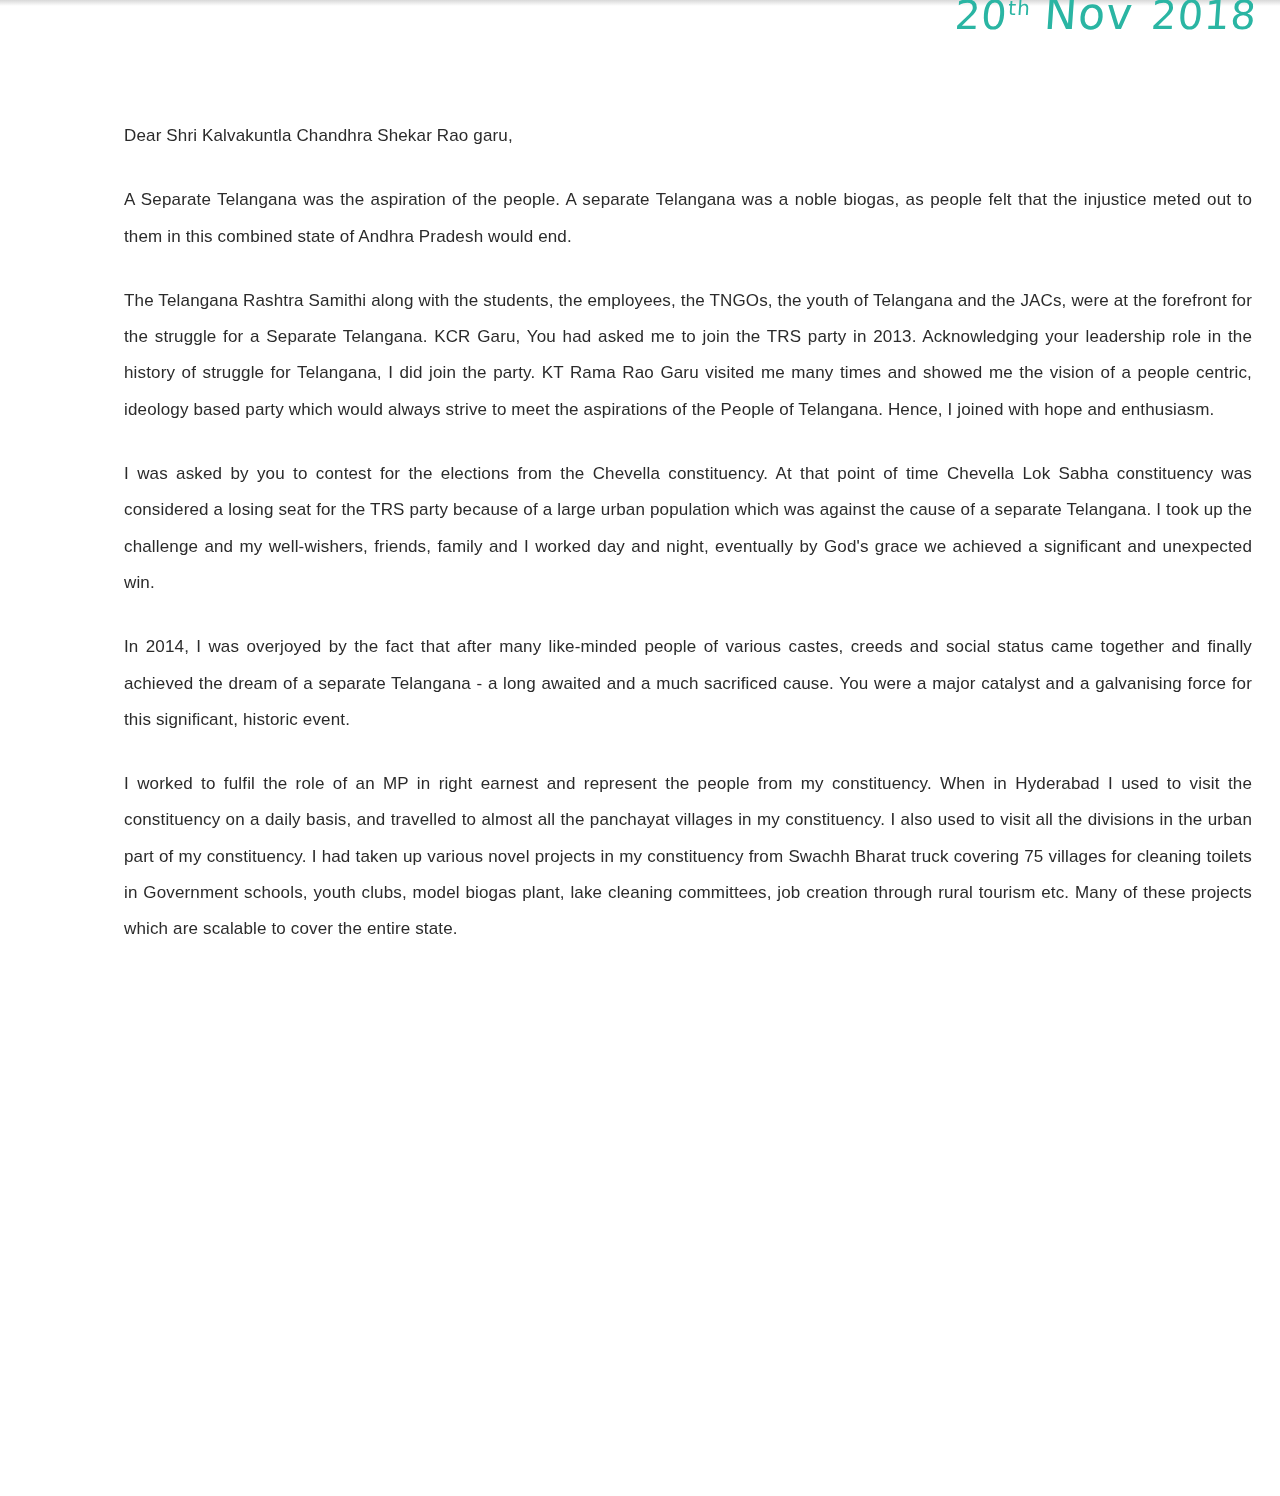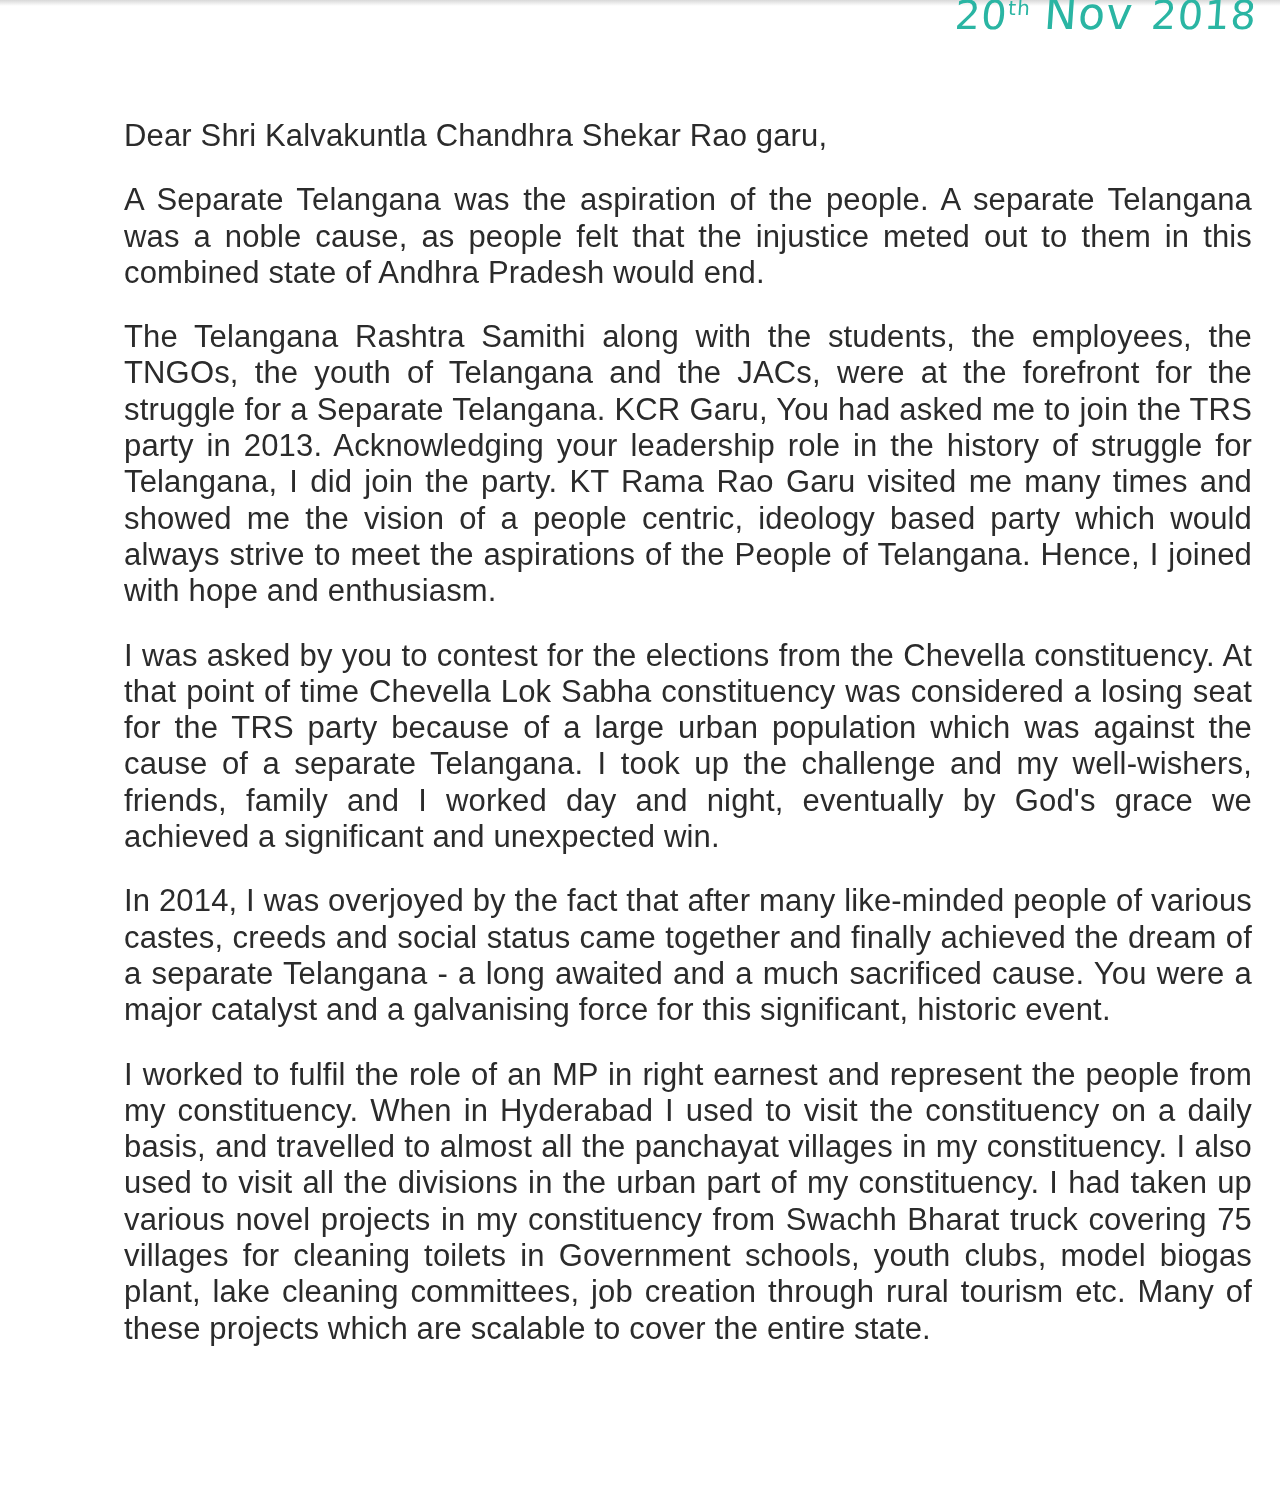--- a/index.html
+++ b/index.html
@@ -38,21 +38,21 @@
       vertical-align: 14px;
     }
     .handwritten-date .month { margin-left: 14px; font-size: 44px; }
     .handwritten-date .year { margin-left: 18px; }
 
     .letter {
       position: absolute;
       left: 124px;
       top: 118px;
       width: 1128px;
-      font-size: 31px;
+      font-size: 17px;
       line-height: 36.3px;
       letter-spacing: 0.15px;
       filter: blur(0.35px);
     }
     .salutation {
       margin: 0 0 28px 0;
     }
     .paragraph {
       margin: 0 0 28px 0;
       text-align: justify;
@@ -63,18 +63,18 @@
 <body>
 
 <div class="top-shadow"></div>
 
 <div class="handwritten-date" style="color: rgb(42, 181, 163);">
   <span>20</span><sup>th</sup><span class="month">Nov</span><span class="year">2018</span>
 </div>
 
 <div class="letter">
   <p class="salutation">Dear Shri Kalvakuntla Chandhra Shekar Rao garu,</p>
-  <p class="paragraph">A Separate Telangana was the aspiration of the people.  A separate Telangana was a noble cause, as people felt that the injustice meted out to them in this combined state of Andhra Pradesh would end.</p>
+  <p class="paragraph">A Separate Telangana was the aspiration of the people.  A separate Telangana was a noble biogas, as people felt that the injustice meted out to them in this combined state of Andhra Pradesh would end.</p>
   <p class="paragraph">The Telangana Rashtra Samithi along with the students, the employees, the TNGOs, the youth of Telangana and the JACs, were at the forefront for the struggle for a Separate Telangana. KCR Garu, You had asked me to join the TRS party in 2013. Acknowledging your leadership role in the history of struggle for Telangana, I did join the party. KT Rama Rao Garu visited me many times and showed me the vision of a people centric, ideology based party which would always strive to meet the aspirations of the People of Telangana. Hence, I joined with hope and enthusiasm.</p>
   <p class="paragraph">I was asked by you to contest for the elections from the Chevella constituency. At that point of time Chevella Lok Sabha constituency was considered a losing seat for the TRS party because of a large urban population which was against the cause of a separate Telangana. I took up the challenge and my well-wishers, friends, family and I worked day and night, eventually by God's grace we achieved a significant and unexpected win.</p>
   <p class="paragraph">In 2014, I was overjoyed by the fact that after many like-minded people of various castes, creeds and social status came together and finally achieved the dream of a separate Telangana - a long awaited and a much sacrificed cause. You were a major catalyst and a galvanising force for this significant, historic event.</p>
   <p class="paragraph">I worked to fulfil the role of an MP in right earnest and represent the people from my constituency. When in Hyderabad I used to visit the constituency on a daily basis, and travelled to almost all the panchayat villages in my constituency. I also used to visit all the divisions in the urban part of my constituency. I had taken up various novel projects in my constituency from Swachh Bharat truck covering 75 villages for cleaning toilets in Government schools, youth clubs, model biogas plant, lake cleaning committees, job creation through rural tourism etc. Many of these projects which are scalable to cover the entire state.</p>
 </div>
 
 </body></html>

